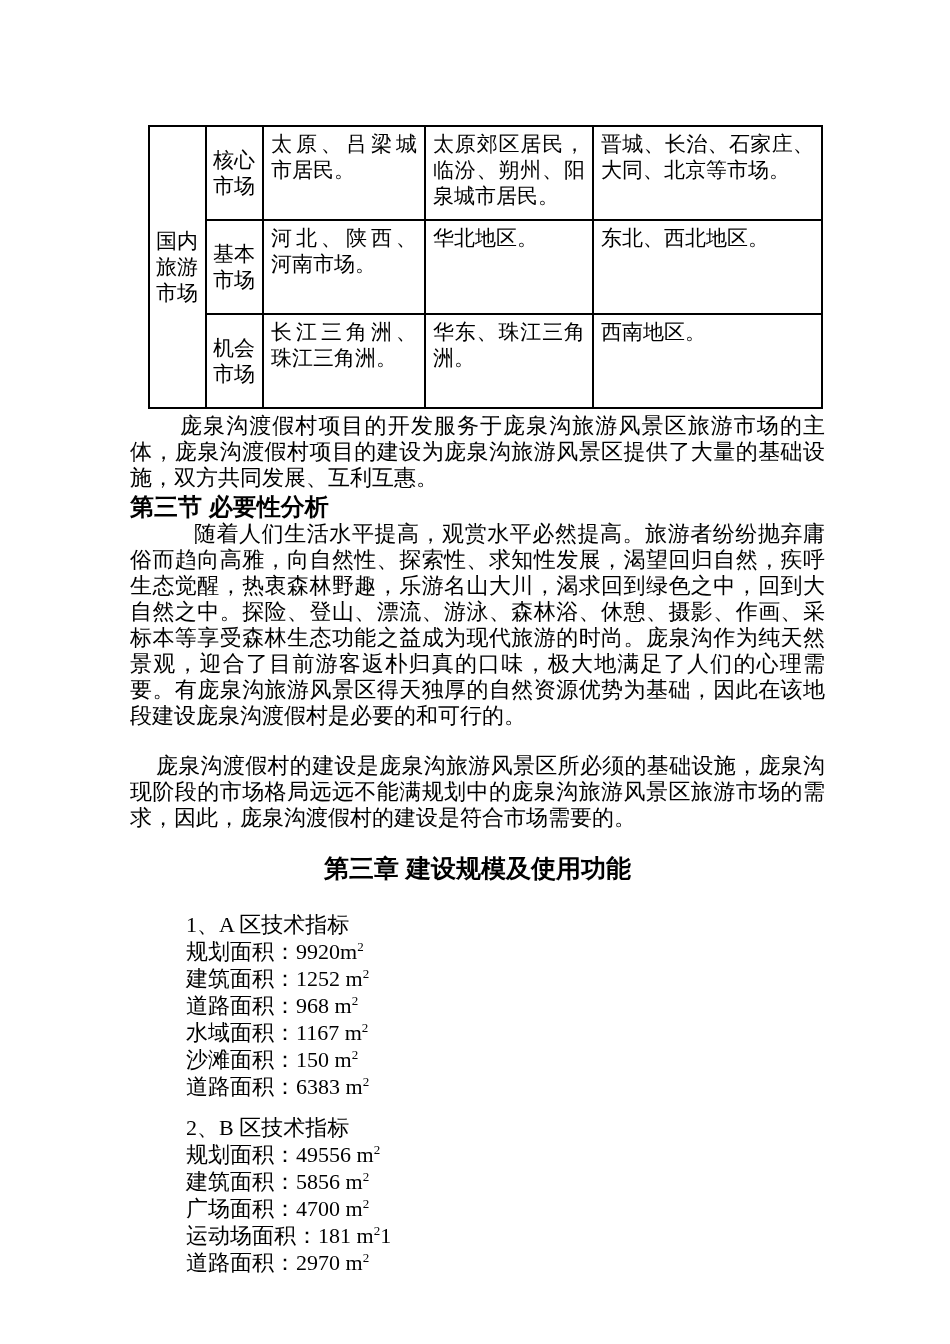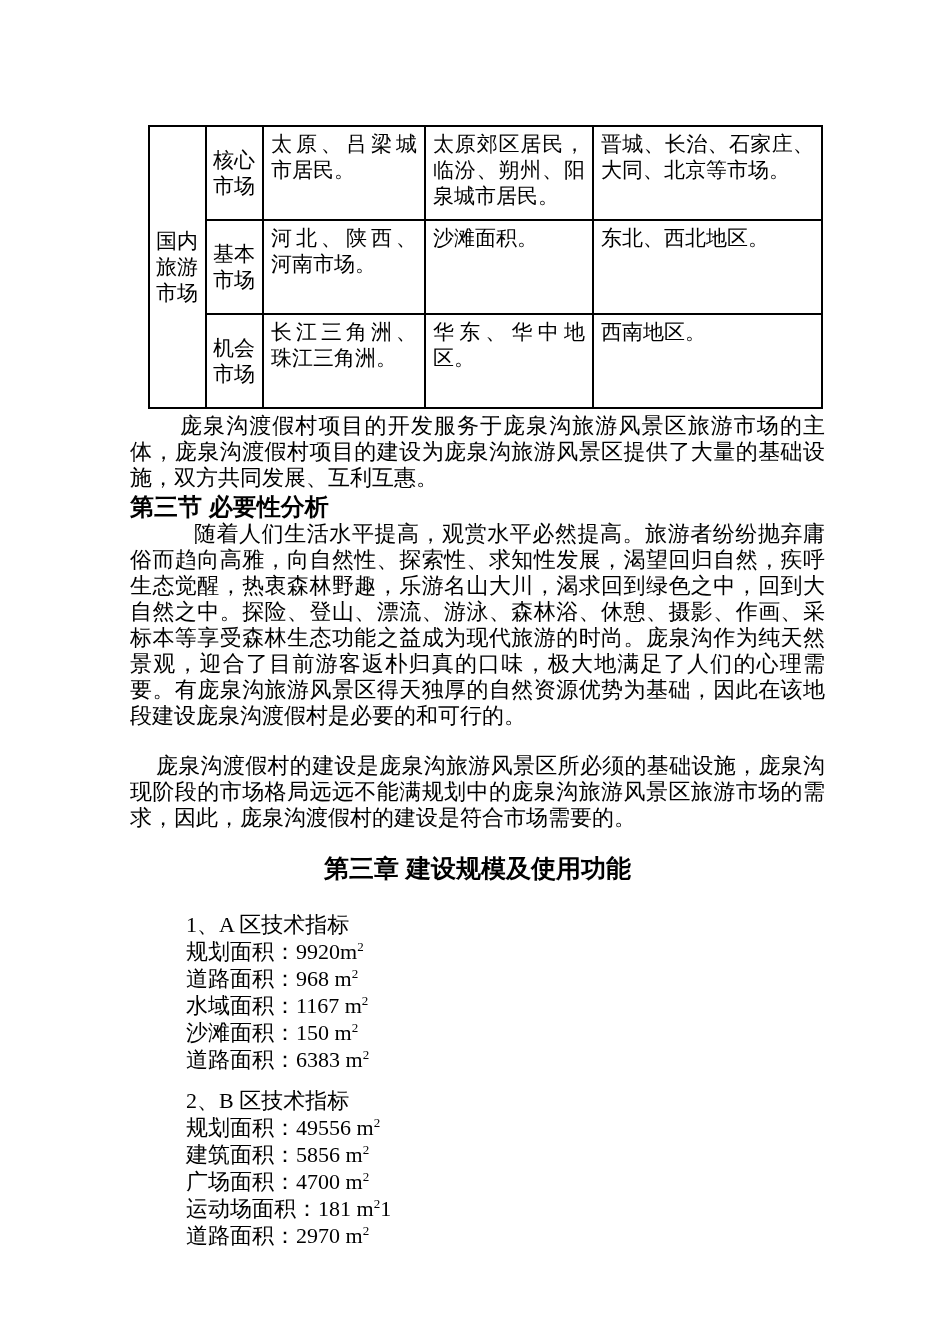--- a/index.html
+++ b/index.html
@@ -109,45 +109,46 @@
       <tr class="r1">
         <td class="c-head" rowspan="3">国内旅游市场</td>
         <td class="c-label">核心市场</td>
         <td>太原、吕梁城市居民。</td>
         <td>太原郊区居民，临汾、朔州、阳泉城市居民。</td>
         <td>晋城、长治、石家庄、大同、北京等市场。</td>
       </tr>
       <tr class="r2">
         <td class="c-label">基本市场</td>
         <td>河北、陕西、河南市场。</td>
-        <td>沙滩面积。</td>
+        <td>华北地区。</td>
         <td>东北、西北地区。</td>
       </tr>
       <tr class="r3">
         <td class="c-label">机会市场</td>
         <td>长江三角洲、珠江三角洲。</td>
-        <td>华东、华中地区。</td>
+        <td>华东、珠江三角洲。</td>
         <td>西南地区。</td>
       </tr>
     </tbody>
   </table>
 
   <p class="body-p p1">庞泉沟渡假村项目的开发服务于庞泉沟旅游风景区旅游市场的主体，庞泉沟渡假村项目的建设为庞泉沟旅游风景区提供了大量的基础设施，双方共同发展、互利互惠。</p>
 
   <h2 class="sec-heading">第三节 必要性分析</h2>
 
   <p class="body-p p3">随着人们生活水平提高，观赏水平必然提高。旅游者纷纷抛弃庸俗而趋向高雅，向自然性、探索性、求知性发展，渴望回归自然，疾呼生态觉醒，热衷森林野趣，乐游名山大川，渴求回到绿色之中，回到大自然之中。探险、登山、漂流、游泳、森林浴、休憩、摄影、作画、采标本等享受森林生态功能之益成为现代旅游的时尚。庞泉沟作为纯天然景观，迎合了目前游客返朴归真的口味，极大地满足了人们的心理需要。有庞泉沟旅游风景区得天独厚的自然资源优势为基础，因此在该地段建设庞泉沟渡假村是必要的和可行的。</p>
 
   <p class="body-p p2">庞泉沟渡假村的建设是庞泉沟旅游风景区所必须的基础设施，庞泉沟现阶段的市场格局远远不能满规划中的庞泉沟旅游风景区旅游市场的需求，因此，庞泉沟渡假村的建设是符合市场需要的。</p>
 
   <h1 class="chapter-heading">第三章 建设规模及使用功能</h1>
 
   <div class="spec-block zone-a">
     <div class="spec-line">1、A 区技术指标</div>
     <div class="spec-line"><span>规划面积：</span><span>9920m</span><sup>2</sup><span></span></div>
+    <div class="spec-line"><span>建筑面积：</span><span>1252 m</span><sup>2</sup><span></span></div>
     <div class="spec-line"><span>道路面积：</span><span>968 m</span><sup>2</sup><span></span></div>
     <div class="spec-line"><span>水域面积：</span><span>1167 m</span><sup>2</sup><span></span></div>
     <div class="spec-line"><span>沙滩面积：</span><span>150 m</span><sup>2</sup><span></span></div>
     <div class="spec-line"><span>道路面积：</span><span>6383 m</span><sup>2</sup><span></span></div>
   </div>
 
   <div class="spec-block zone-b">
     <div class="spec-line">2、B 区技术指标</div>
     <div class="spec-line"><span>规划面积：</span><span>49556 m</span><sup>2</sup><span></span></div>
     <div class="spec-line"><span>建筑面积：</span><span>5856 m</span><sup>2</sup><span></span></div>

